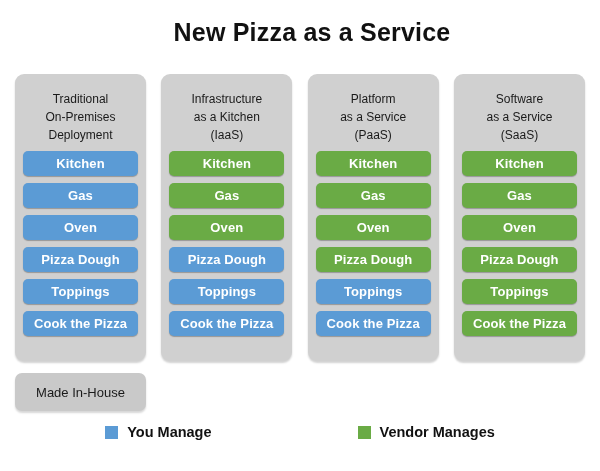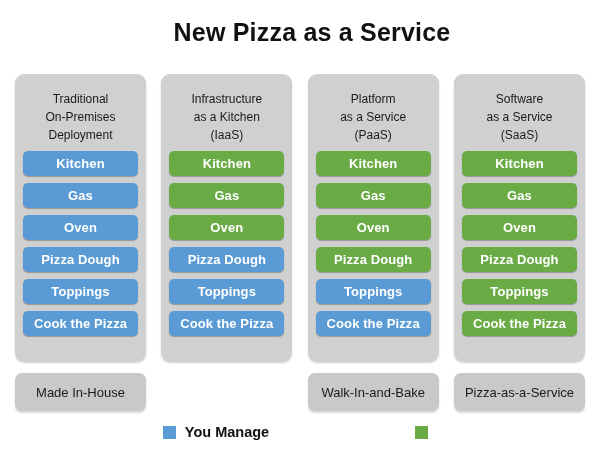--- a/index.html
+++ b/index.html
@@ -158,39 +158,38 @@
         <div class="card-title">Platform
 as a Service
 (PaaS)</div>
         <div class="layer vendor">Kitchen</div>
         <div class="layer vendor">Gas</div>
         <div class="layer vendor">Oven</div>
         <div class="layer vendor">Pizza Dough</div>
         <div class="layer you">Toppings</div>
         <div class="layer you">Cook the Pizza</div>
       </div>
-      <div class="footer-box">Walk-In-and-Bake</div>
     </div>
     <div class="column">
       <div class="card">
         <div class="card-title">Software
 as a Service
 (SaaS)</div>
         <div class="layer vendor">Kitchen</div>
         <div class="layer vendor">Gas</div>
         <div class="layer vendor">Oven</div>
         <div class="layer vendor">Pizza Dough</div>
         <div class="layer vendor">Toppings</div>
         <div class="layer vendor">Cook the Pizza</div>
       </div>
-      <div class="footer-box">Pizza-as-a-Service</div>
     </div>
   </div>
 
 <div id="legend">
     <div class="legend-item first">
       <span class="legend-swatch you"></span>
       <span>You Manage</span>
     </div>
     <div class="legend-item">
       <span class="legend-swatch vendor"></span>
+      <span>Vendor Manages</span>
     </div>
   </div>
 
 </body></html>

